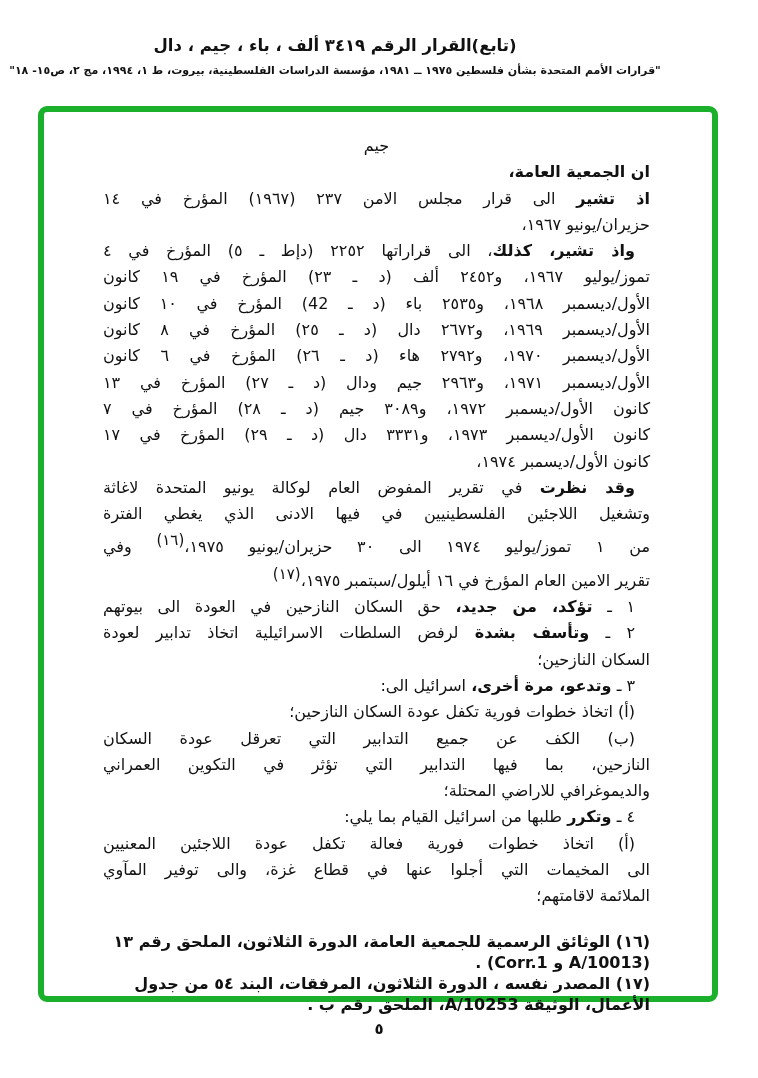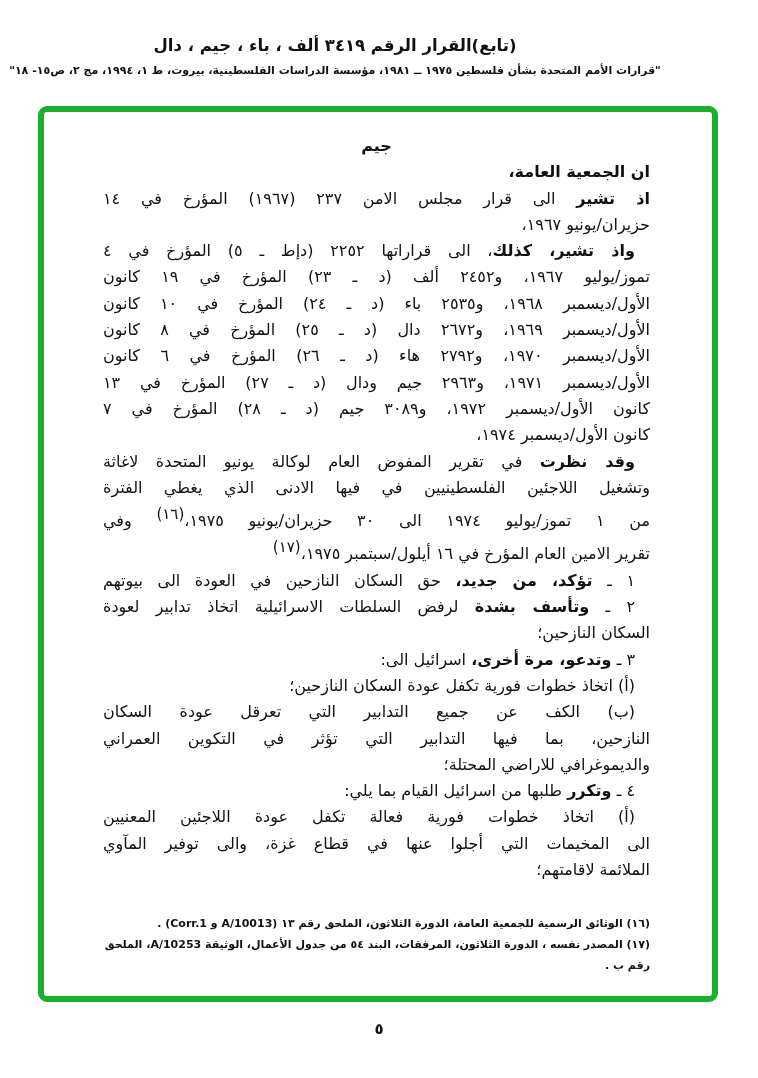--- a/index.html
+++ b/index.html
@@ -22,36 +22,36 @@
     position: absolute; left: 38px; top: 106px;
     width: 680px; height: 896px;
     box-sizing: border-box;
     border: 6px solid #1bb02b;
     border-radius: 9px;
     padding: 21px 62px 0 59px;
     direction: rtl;
   }
   .section-heading {
     text-align: center;
-    font-weight: 700;
+    font-weight: 400;
     font-size: 16px;
     line-height: 26.3px;
   }
   .doc-body { font-size: 16px; line-height: 26.3px; }
   .line { white-space: nowrap; }
   .line.just { white-space: normal; text-align: justify; text-align-last: justify; }
   .line.end  { text-align: right; }
   .line.indent { text-indent: 15px; }
   .bold { font-weight: 700; }
   .sup { font-size: 15px; vertical-align: 7px; letter-spacing: -0.5px; }
 
   
   .footnotes {
-    margin-top: 30px;
-    font-size: 11px;
+    margin-top: 21px;
+    font-size: 16px;
     font-weight: 700;
     line-height: 21px;
     direction: rtl;
   }
 
   
   .page-num {
     position: absolute; top: 1020px; left: 0;
     width: 758px; text-align: center;
     font-weight: 700; font-size: 15px;
@@ -68,25 +68,26 @@
   </div>
 
   <div class="doc-box" style="border-color: rgb(27, 176, 43);">
     <div class="section-heading">جيم</div>
     <div class="doc-body">
         <div class="line end"><span class="bold">ان الجمعية العامة،</span></div>
         <div class="line just"><span class="bold">اذ تشير</span><span> الى قرار مجلس الامن ٢٣٧ (١٩٦٧) المؤرخ في ١٤</span></div>
         <div class="line end"><span>حزيران/يونيو ١٩٦٧،</span></div>
         <div class="line just indent"><span class="bold">واذ تشير، كذلك</span><span>، الى قراراتها ٢٢٥٢ (دإط ـ ٥) المؤرخ في ٤</span></div>
         <div class="line just"><span>تموز/يوليو ١٩٦٧، و٢٤٥٢ ألف (د ـ ٢٣) المؤرخ في ١٩ كانون</span></div>
-        <div class="line just"><span>الأول/ديسمبر ١٩٦٨، و٢٥٣٥ باء (د ـ ٢٤) المؤرخ في ١٠ كانون</span></div>
+        <div class="line just"><span>الأول/ديسمبر ١٩٦٨، و٢٥٣٥ باء (د ـ 42) المؤرخ في ١٠ كانون</span></div>
         <div class="line just"><span>الأول/ديسمبر ١٩٦٩، و٢٦٧٢ دال (د ـ ٢٥) المؤرخ في ٨ كانون</span></div>
         <div class="line just"><span>الأول/ديسمبر ١٩٧٠، و٢٧٩٢ هاء (د ـ ٢٦) المؤرخ في ٦ كانون</span></div>
         <div class="line just"><span>الأول/ديسمبر ١٩٧١، و٢٩٦٣ جيم ودال (د ـ ٢٧) المؤرخ في ١٣</span></div>
         <div class="line just"><span>كانون الأول/ديسمبر ١٩٧٢، و٣٠٨٩ جيم (د ـ ٢٨) المؤرخ في ٧</span></div>
+        <div class="line just"><span>كانون الأول/ديسمبر ١٩٧٣، و٣٣٣١ دال (د ـ ٢٩) المؤرخ في ١٧</span></div>
         <div class="line end"><span>كانون الأول/ديسمبر ١٩٧٤،</span></div>
         <div class="line just indent"><span class="bold">وقد نظرت</span><span> في تقرير المفوض العام لوكالة يونيو المتحدة لاغاثة</span></div>
         <div class="line just"><span>وتشغيل اللاجئين الفلسطينيين في فيها الادنى الذي يغطي الفترة</span></div>
         <div class="line just"><span>من ١ تموز/يوليو ١٩٧٤ الى ٣٠ حزيران/يونيو ١٩٧٥،</span><span class="sup">(١٦)</span><span> وفي</span></div>
         <div class="line end"><span>تقرير الامين العام المؤرخ في ١٦ أيلول/سبتمبر ١٩٧٥،</span><span class="sup">(١٧)</span></div>
         <div class="line just indent"><span>١ ـ </span><span class="bold">تؤكد، من جديد،</span><span> حق السكان النازحين في العودة الى بيوتهم</span></div>
         <div class="line just indent"><span>٢ ـ </span><span class="bold">وتأسف بشدة</span><span> لرفض السلطات الاسرائيلية اتخاذ تدابير لعودة</span></div>
         <div class="line end"><span>السكان النازحين؛</span></div>
         <div class="line end indent"><span>٣ ـ </span><span class="bold">وتدعو، مرة أخرى،</span><span> اسرائيل الى:</span></div>
         <div class="line end indent"><span>(أ) اتخاذ خطوات فورية تكفل عودة السكان النازحين؛</span></div>

